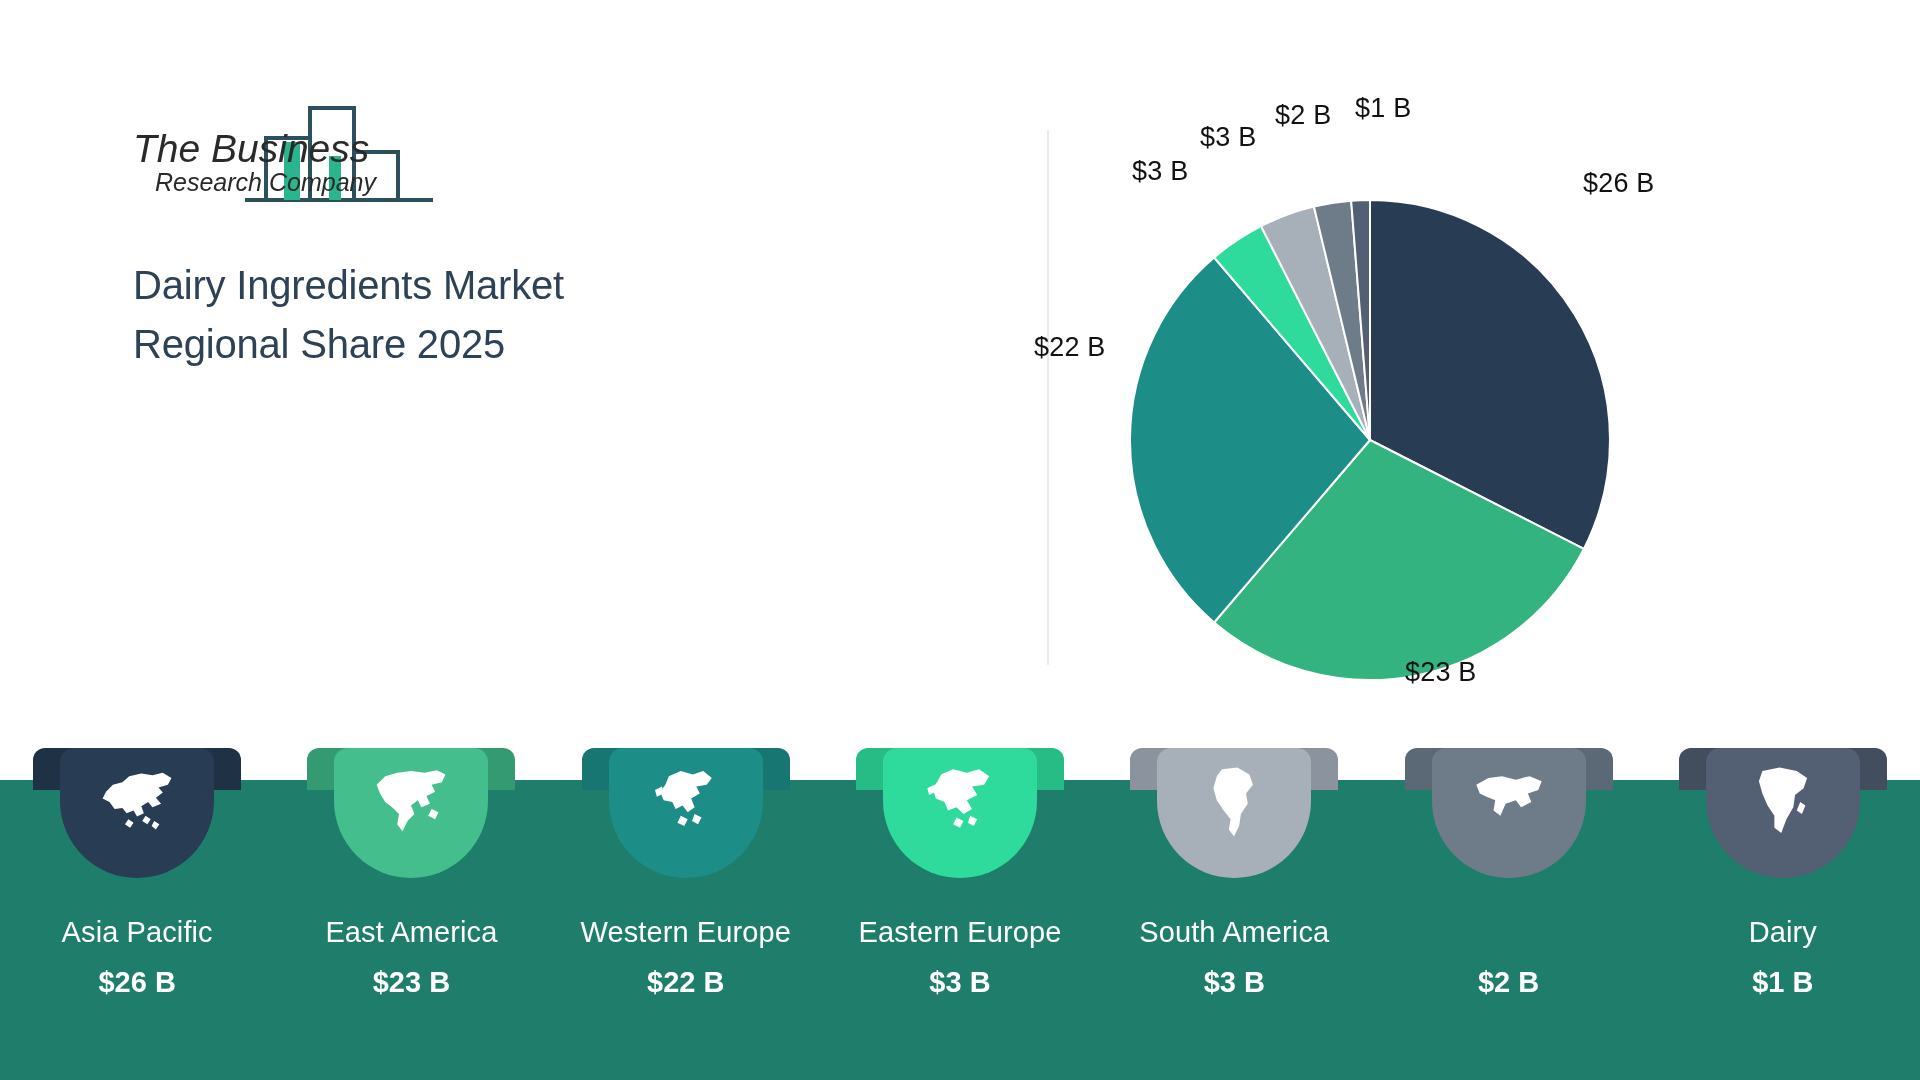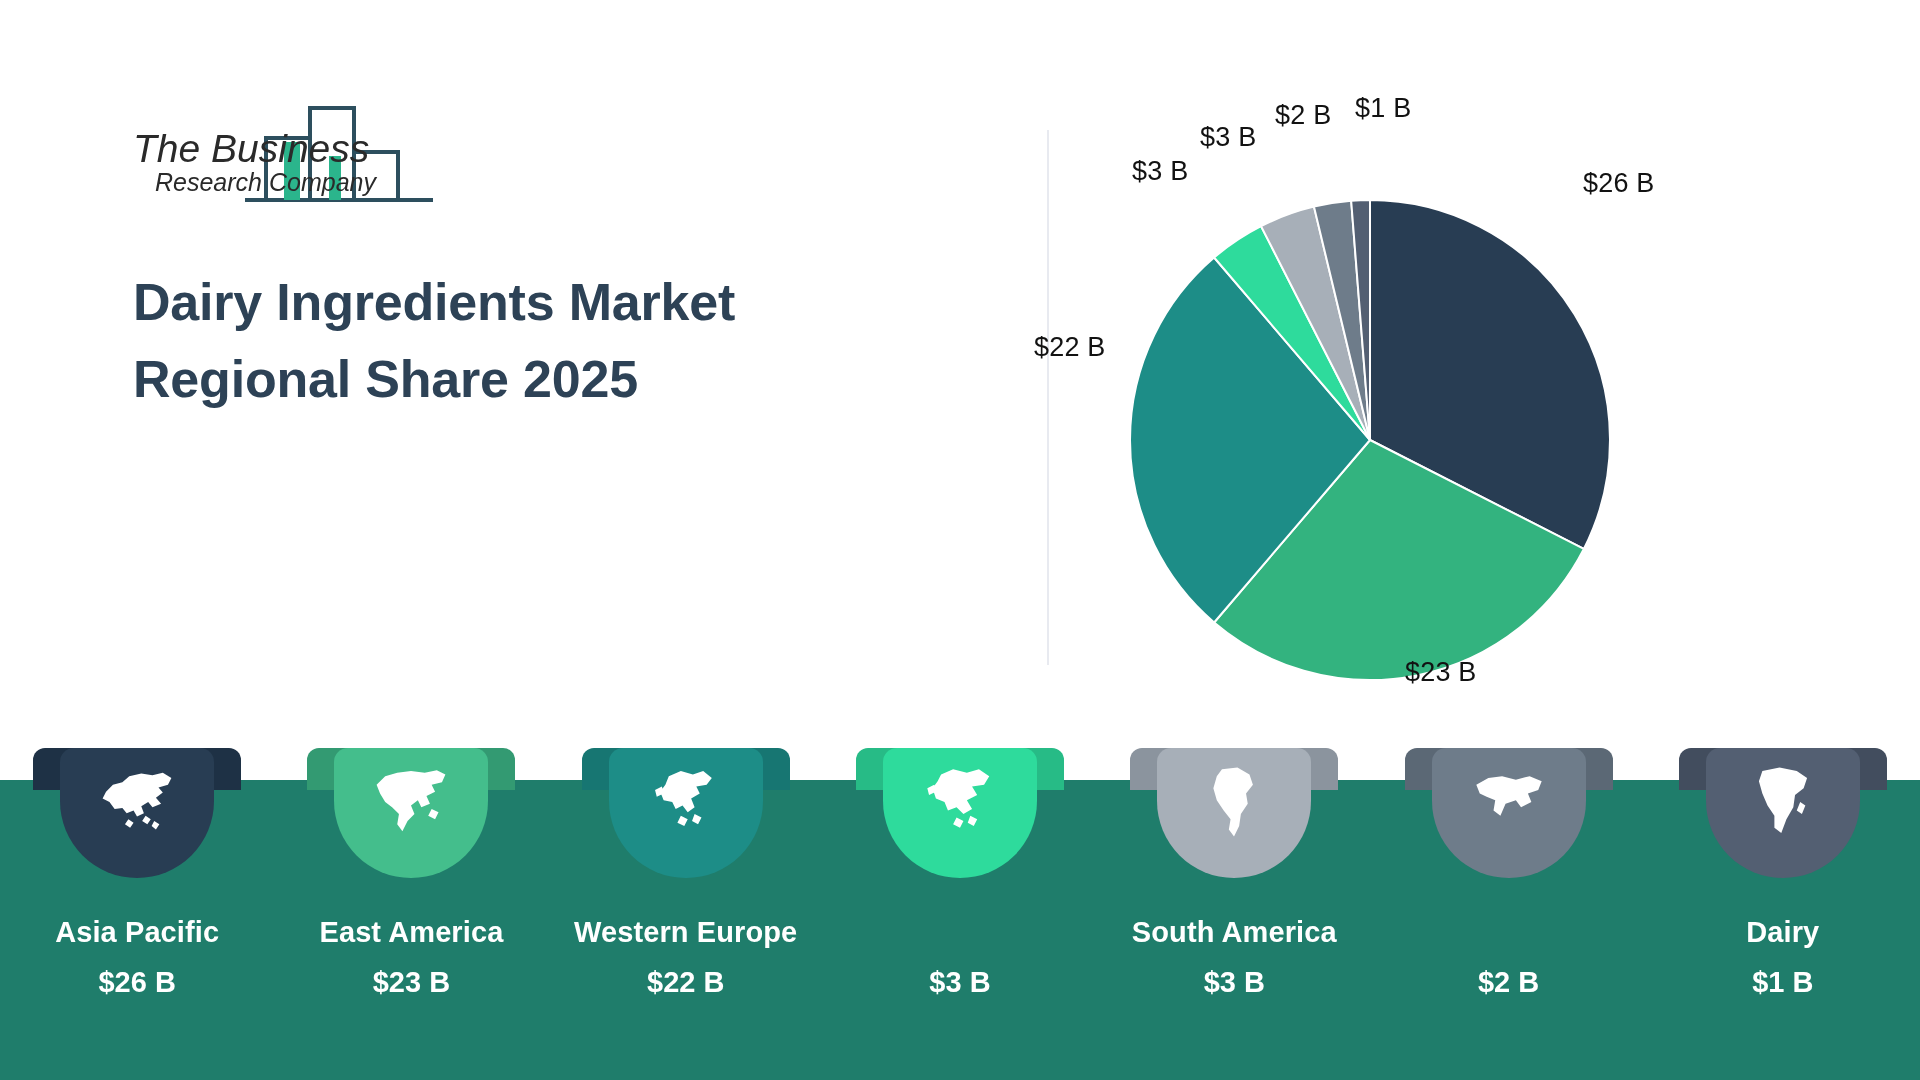--- a/index.html
+++ b/index.html
@@ -10,22 +10,22 @@
     overflow:hidden;
   }
   #stage { position:relative; width:1920px; height:1080px; background:#ffffff; }
 
   
   #logo { position:absolute; left:133px; top:104px; width:300px; height:98px;font-style:italic; }
   #logo svg { display:block; }
 
   
   #title {
-    position:absolute; left:133px; top:264px; width:840px;
-    font-size:52px; line-height:1.48; font-weight:700;
+    position:absolute; left:133px; top:256px; width:840px;
+    font-size:40px; line-height:1.48; font-weight:400;
     color:#2D4256; letter-spacing:-0.2px;
   }
   #title .tline { display:block; white-space:nowrap; }
 
   
   #divider {
     position:absolute; left:1047px; top:130px; width:2px; height:535px;
     background:#E8EAF0;
   }
 
@@ -62,21 +62,21 @@
   .shield {
     position:absolute; left:0; top:0; width:154px; height:130px;
     border-radius:14px 14px 77px 77px;
     display:flex; align-items:center; justify-content:center;
     overflow:hidden;
   }
   .shield svg { display:block; }
 
   .region-name {
     position:absolute; left:0; right:0; top:168px;
-    text-align:center; color:#ffffff; font-size:29px; font-weight:700;
+    text-align:center; color:#ffffff; font-size:29px; font-weight:400;
     white-space:nowrap; letter-spacing:0.1px;
   }
   .region-value {
     position:absolute; left:0; right:0; top:218px;
     text-align:center; color:#ffffff; font-size:29px; font-weight:700;
     white-space:nowrap;
   }
 </style>
 </head>
 <body>
@@ -170,20 +170,21 @@
       </div>
       <div class="region">
         <div class="badge-holder">
           <div class="tab" style="background: rgb(39, 187, 134);"></div>
           <div class="shield" style="background: rgb(46, 219, 156);">
             <svg width="86" height="86" viewBox="0 0 100 100" style="margin-top: -22px;">
               <path d="M28 18 L42 12 L58 16 L72 12 L84 20 L78 30 L64 32 L70 42 L58 48 L64 58 L54 64 L46 56 L36 60 L32 50 L22 46 L18 34 L24 26 Z M12 34 L20 30 L22 38 L14 42 Z M46 68 L54 72 L50 80 L42 76 Z M62 66 L70 70 L66 78 L59 74 Z" fill="#ffffff"></path>
             </svg>
           </div>
         </div>
+        <div class="region-name">Eastern Europe</div>
         <div class="region-value">$3 B</div>
       </div>
       <div class="region">
         <div class="badge-holder">
           <div class="tab" style="background: rgb(139, 148, 158);"></div>
           <div class="shield" style="background: rgb(167, 175, 184);">
             <svg width="86" height="86" viewBox="0 0 100 100" style="margin-top: -22px;">
               <path d="M36 12 L54 10 L68 18 L72 30 L64 40 L66 52 L58 64 L56 78 L50 90 L44 82 L46 70 L38 60 L30 48 L26 34 L30 20 Z" fill="#ffffff"></path>
             </svg>
           </div>

